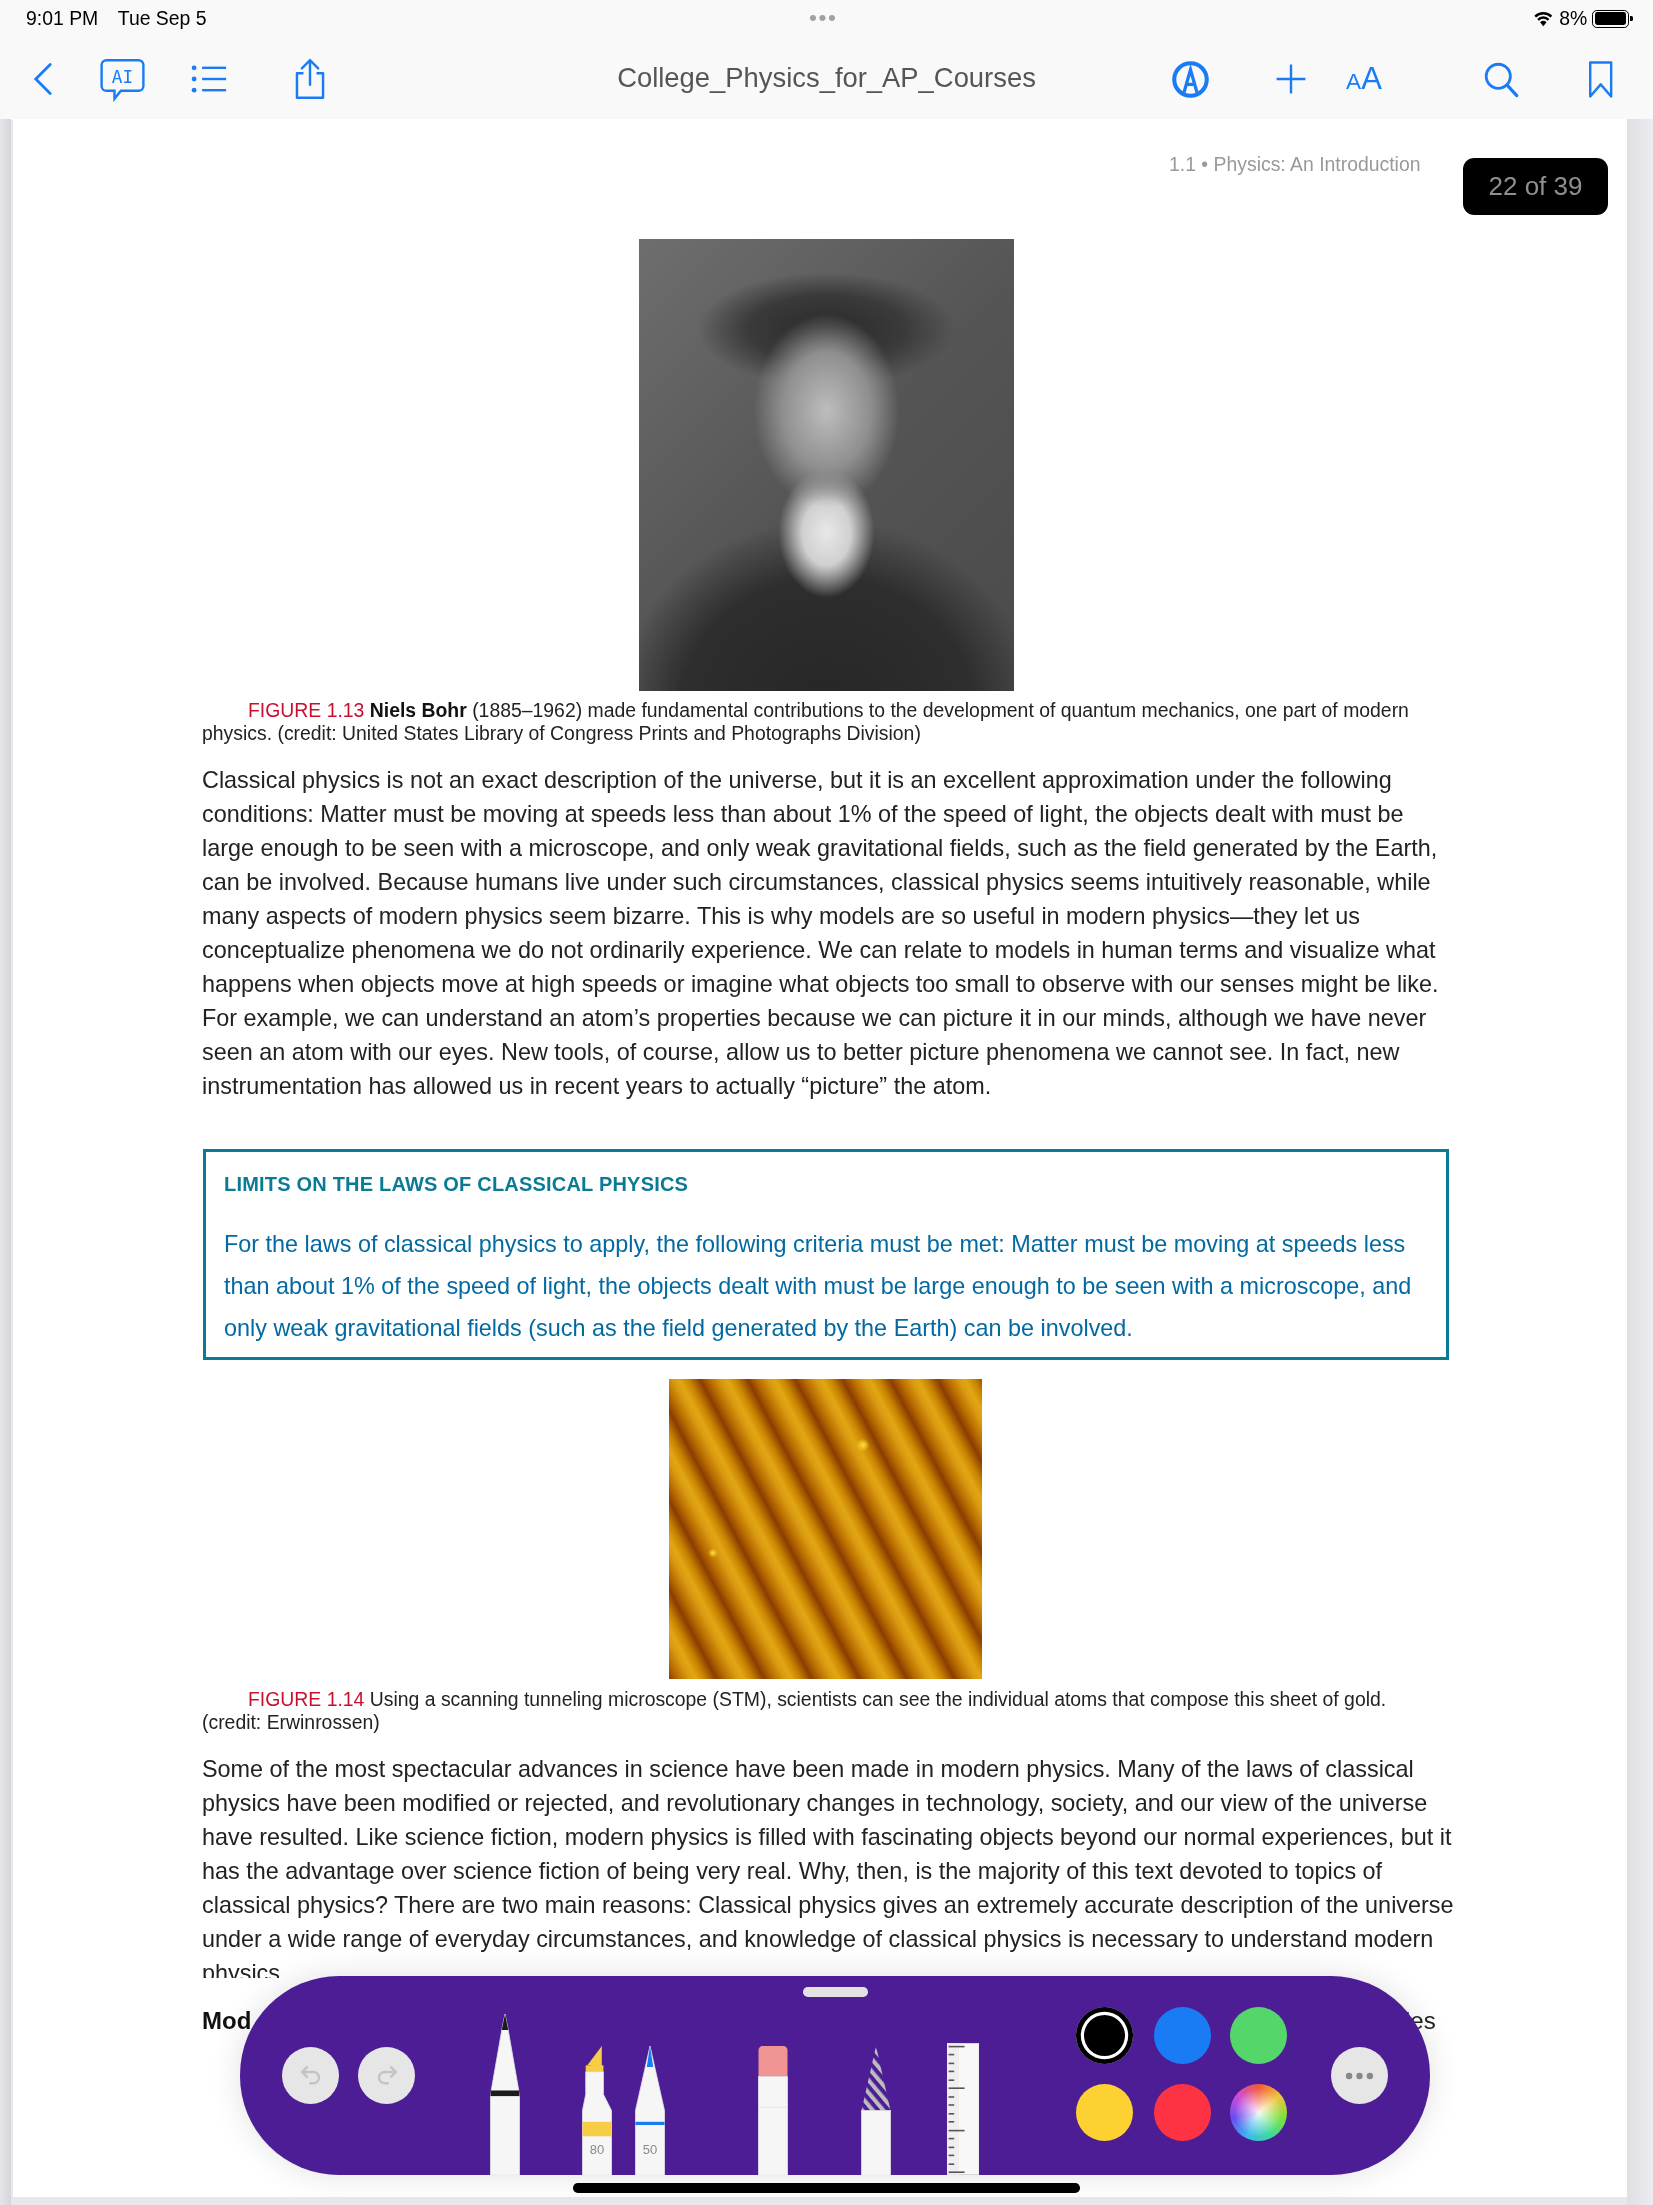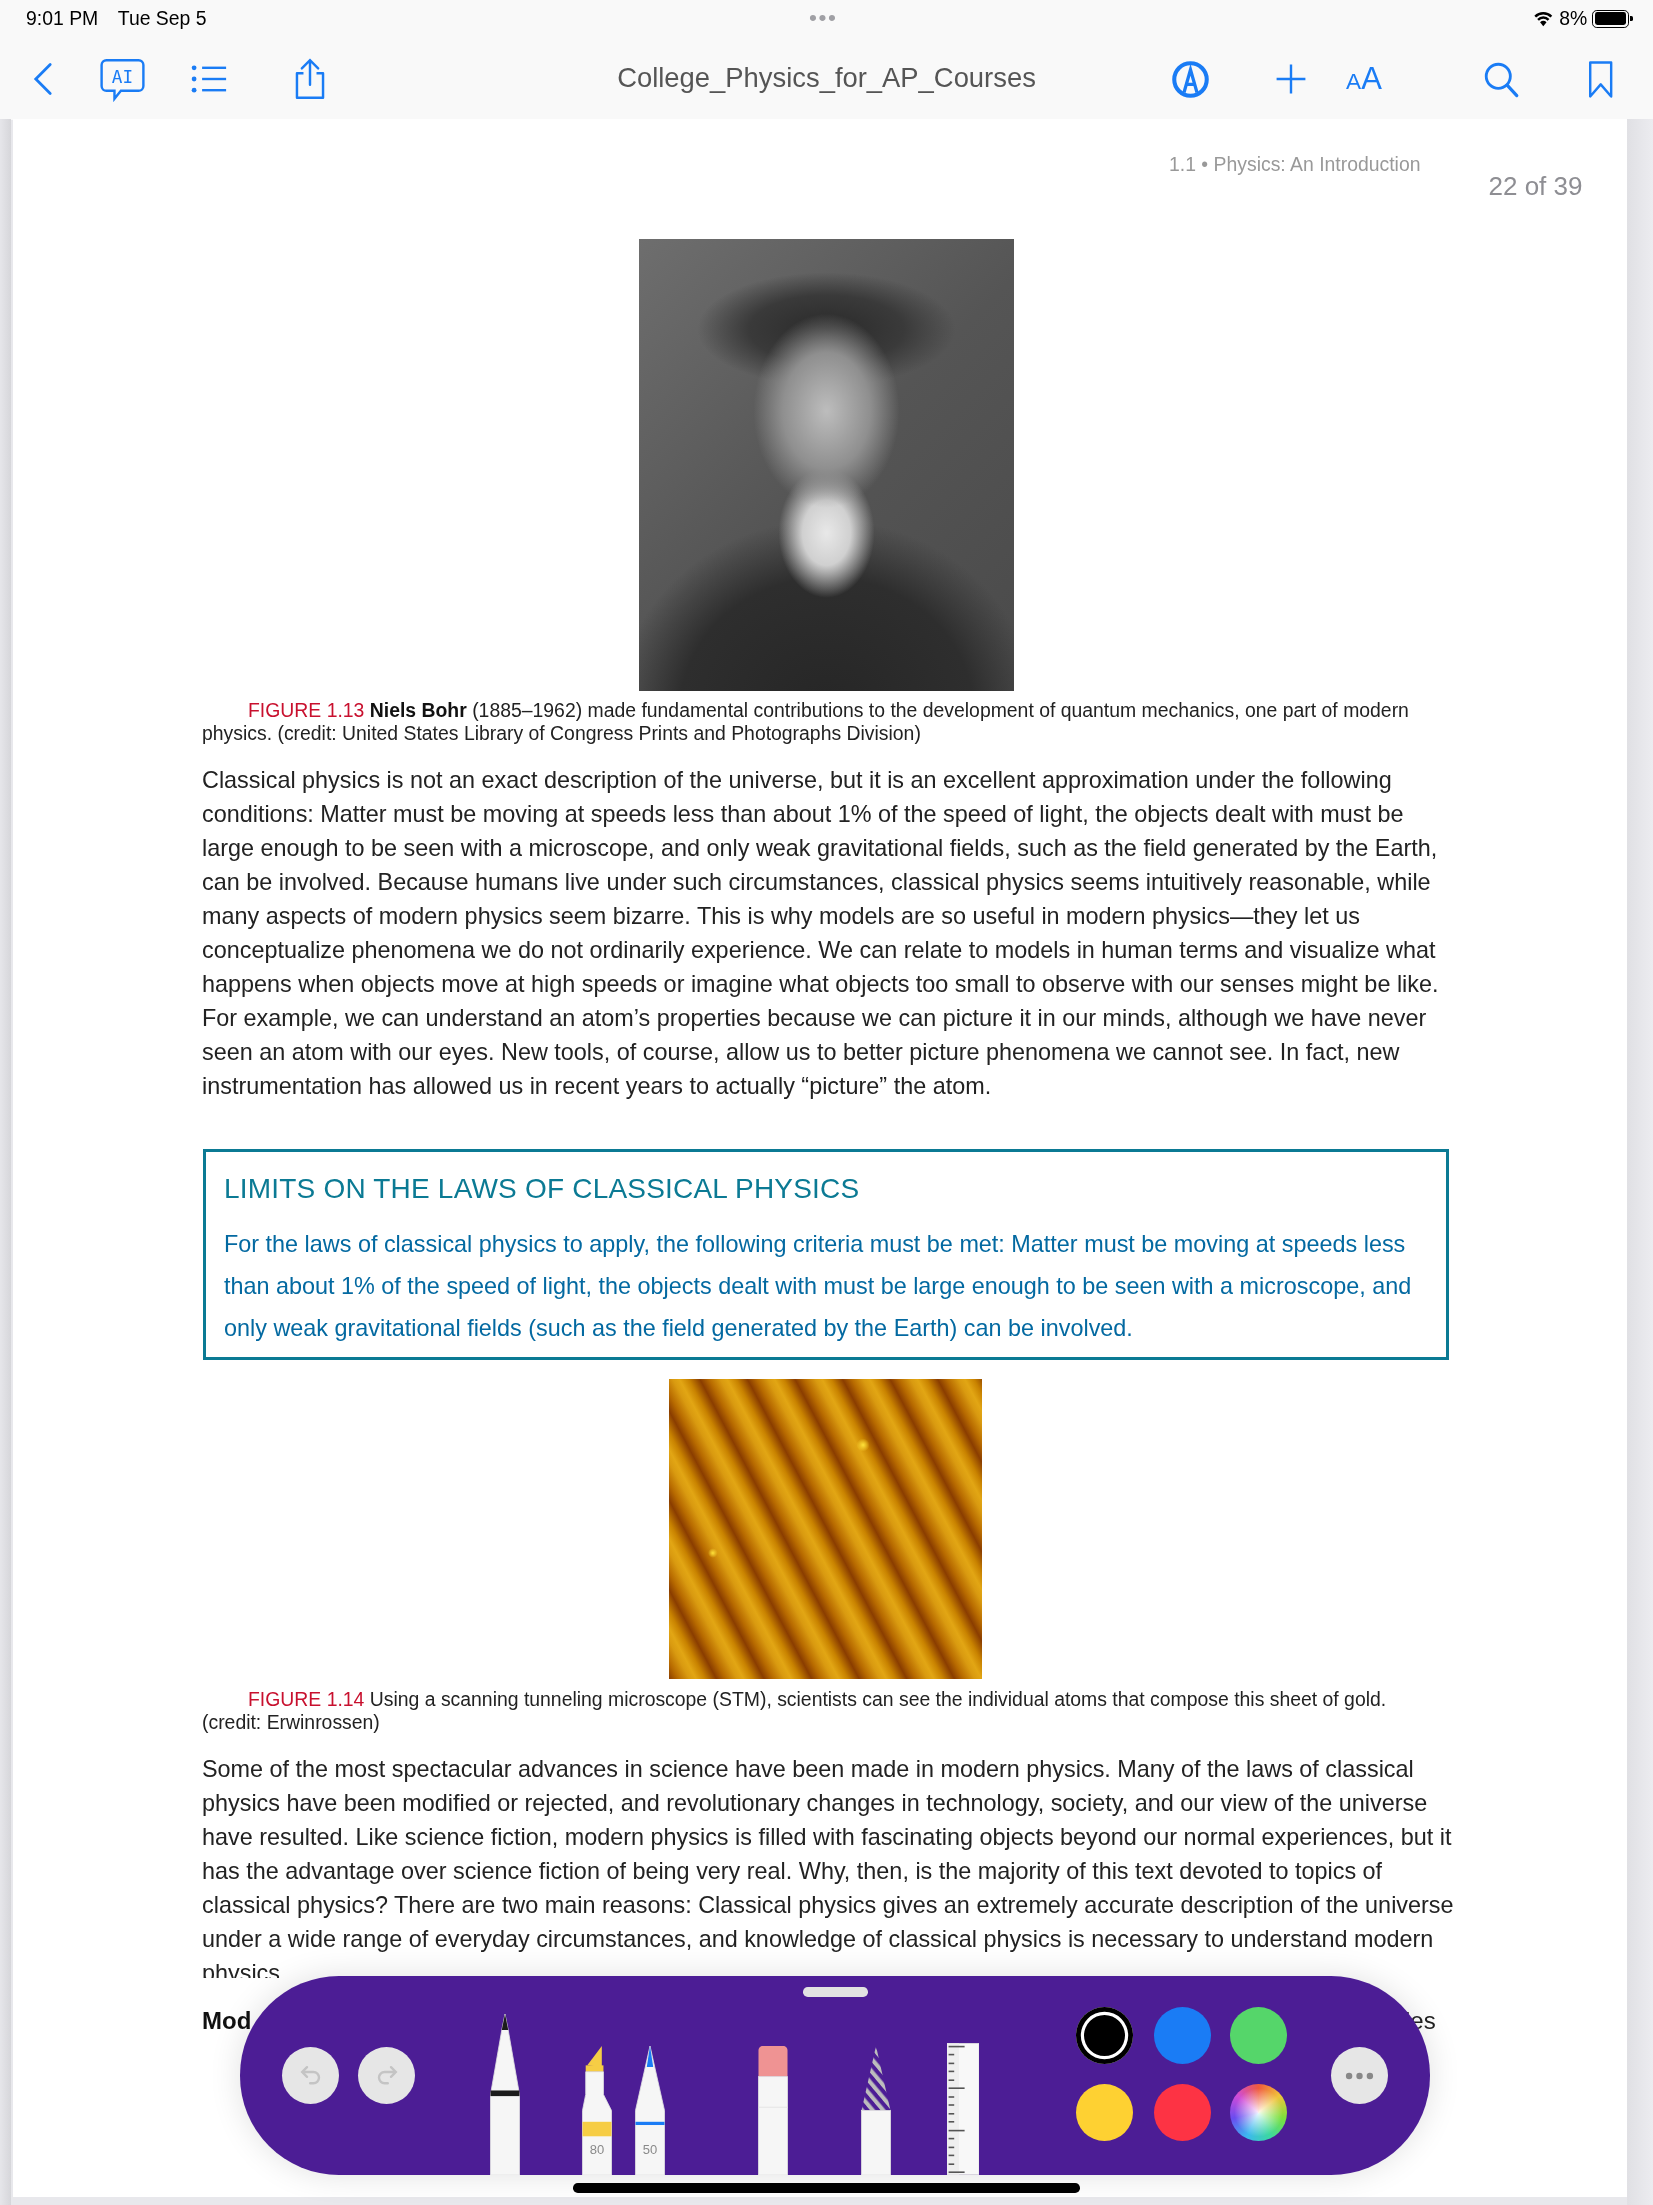--- a/index.html
+++ b/index.html
@@ -31,21 +31,21 @@
   
   .page-shadow-left { position: absolute; left: 0; top: 119px; width: 11.3px; height: 2086px; background: linear-gradient(to right, #e6e6ea, #d6d6da); }
   .page {
     position: absolute; left: 13px; top: 119px; width: 1614px; height: 2078px;
     background: #fff;
   }
   .page-shadow-right { position: absolute; left: 1627px; top: 119px; width: 26px; height: 2086px; background: linear-gradient(to right, #e0e0e4, #ececf0); }
   .running-head { position: absolute; left: 1169px; top: 153px; font-size: 19.4px; color: #999; }
   .page-indicator {
     position: absolute; left: 1463px; top: 158px; width: 145px; height: 57px;
-    background: #ffffff; border-radius: 11.3px; color: #8e8e93; font-size: 26px;
+    background: #000000; border-radius: 11.3px; color: #8e8e93; font-size: 26px;
     display: flex; align-items: center; justify-content: center;
   }
   .figure-img { position: absolute; }
   .bohr {
     left: 639px; top: 239px; width: 375px; height: 452px;
     background:
       radial-gradient(ellipse 73px 97px at 50% 38%, #bdbdbd 0%, #8f8f8f 60%, transparent 100%),
       radial-gradient(ellipse 129px 57px at 50% 20%, #2a2a2a 0%, #3a3a3a 60%, transparent 100%),
       radial-gradient(ellipse 48px 65px at 50% 65%, #e8e8e8 0%, #d0d0d0 50%, transparent 100%),
       radial-gradient(ellipse 210px 194px at 50% 105%, #262626 0%, #2e2e2e 70%, transparent 100%),
@@ -59,21 +59,21 @@
       repeating-linear-gradient(62deg, #8a3d00 0px, #b76a00 8px, #d99a10 18px, #e2a614 24px, #c98300 32px, #8a3d00 42px);
   }
   .caption { position: absolute; left: 202px; width: 1243px; font-size: 19.4px; line-height: 23.4px; color: #222; }
   .caption .fig-label { color: #c8102e; margin-left: 46px; }
   .caption b { color: #111; }
   .body-text { position: absolute; left: 202px; width: 1259px; font-size: 23.4px; line-height: 34px; color: #222; }
   .callout {
     position: absolute; left: 203px; top: 1149px; width: 1246px; height: 211px;
     border: 3.2px solid #0b7a94;
   }
-  .callout-title { position: absolute; left: 18px; top: 21px; font-size: 28px; font-weight: normal; color: #0b7a94; letter-spacing: 0.2px; }
+  .callout-title { position: absolute; left: 18px; top: 21px; font-size: 20px; font-weight: bold; color: #0b7a94; letter-spacing: 0.2px; }
   .callout-body { position: absolute; left: 18px; top: 71px; width: 1195px; font-size: 23.4px; line-height: 42px; color: #0369a1; }
   .section-heading { position: absolute; left: 202px; top: 2007px; font-size: 24px; font-weight: bold; color: #111; }
   .section-tail { position: absolute; left: 1405px; top: 2007px; font-size: 24px; color: #222; }
   
   .palette {
     position: absolute; left: 240px; top: 1976px; width: 1190px; height: 199px;
     background: #4c1d95; border-radius: 99px;
     box-shadow: 0 0 32px rgba(0,0,0,0.12);
   }
   .palette-grabber { position: absolute; left: 563px; top: 11.3px; width: 65px; height: 9.7px; background: #e2e2e2; border-radius: 4.8px; }

